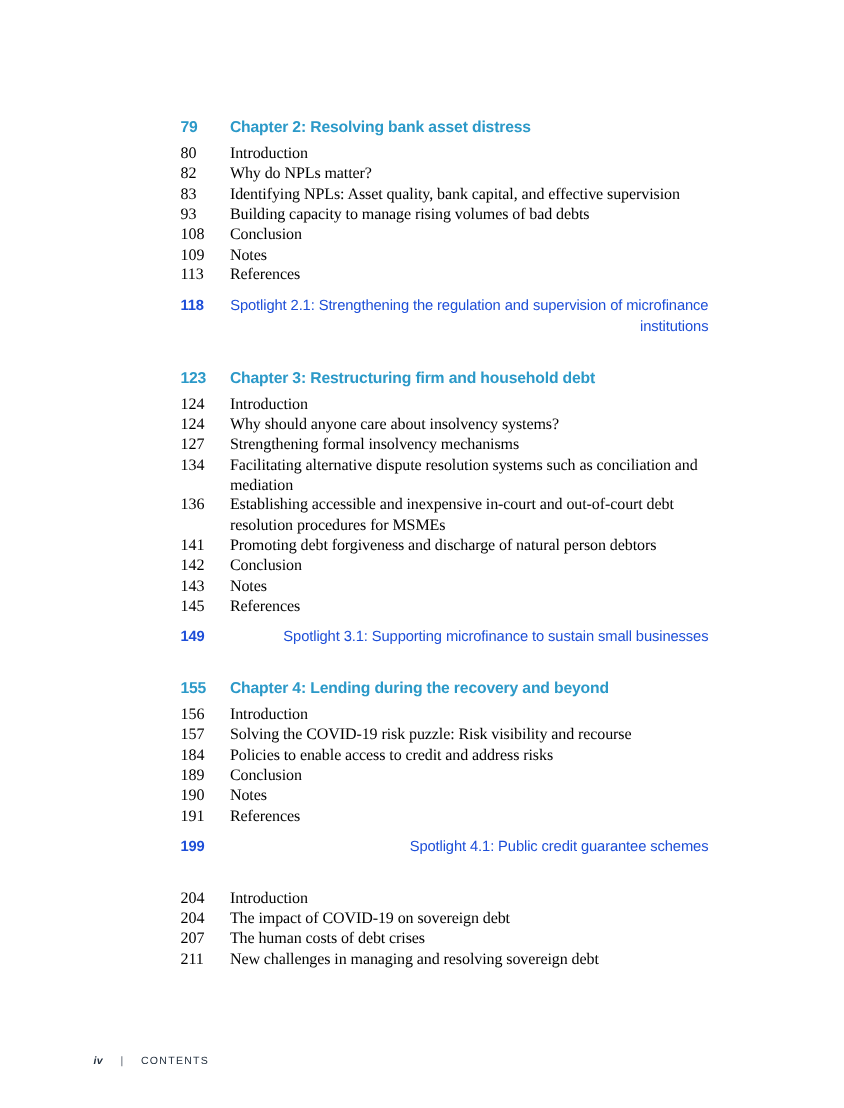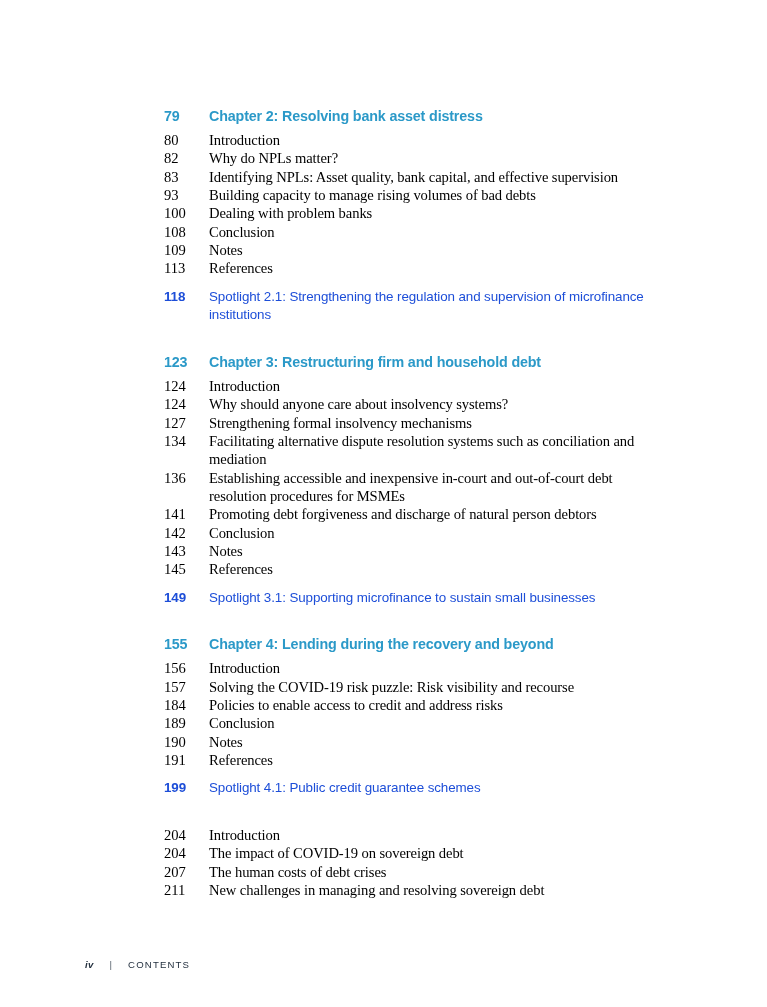--- a/index.html
+++ b/index.html
@@ -83,20 +83,21 @@
     color: #1d4ed8;
     font-size: 13.4px;
     line-height: 18.6px;
     letter-spacing: -0.1px;
   }
   .spotlight-row .num {
     font-weight: bold;
   }
   .spotlight-row .title {
     font-weight: normal;
+    text-align: right;
   }
 
   
   .chapter-block + .chapter-block {
     margin-top: 28px;
   }
 
   
   .footer {
     position: absolute;
@@ -144,24 +145,20 @@
         </div>
         <div class="entry section-row">
           <span class="num">83</span>
           <span class="title">Identifying NPLs: Asset quality, bank capital, and effective supervision</span>
         </div>
         <div class="entry section-row">
           <span class="num">93</span>
           <span class="title">Building capacity to manage rising volumes of bad debts</span>
         </div>
         <div class="entry section-row">
-          <span class="num">100</span>
-          <span class="title">Dealing with problem banks</span>
-        </div>
-        <div class="entry section-row">
           <span class="num">108</span>
           <span class="title">Conclusion</span>
         </div>
         <div class="entry section-row">
           <span class="num">109</span>
           <span class="title">Notes</span>
         </div>
         <div class="entry section-row">
           <span class="num">113</span>
           <span class="title">References</span>

